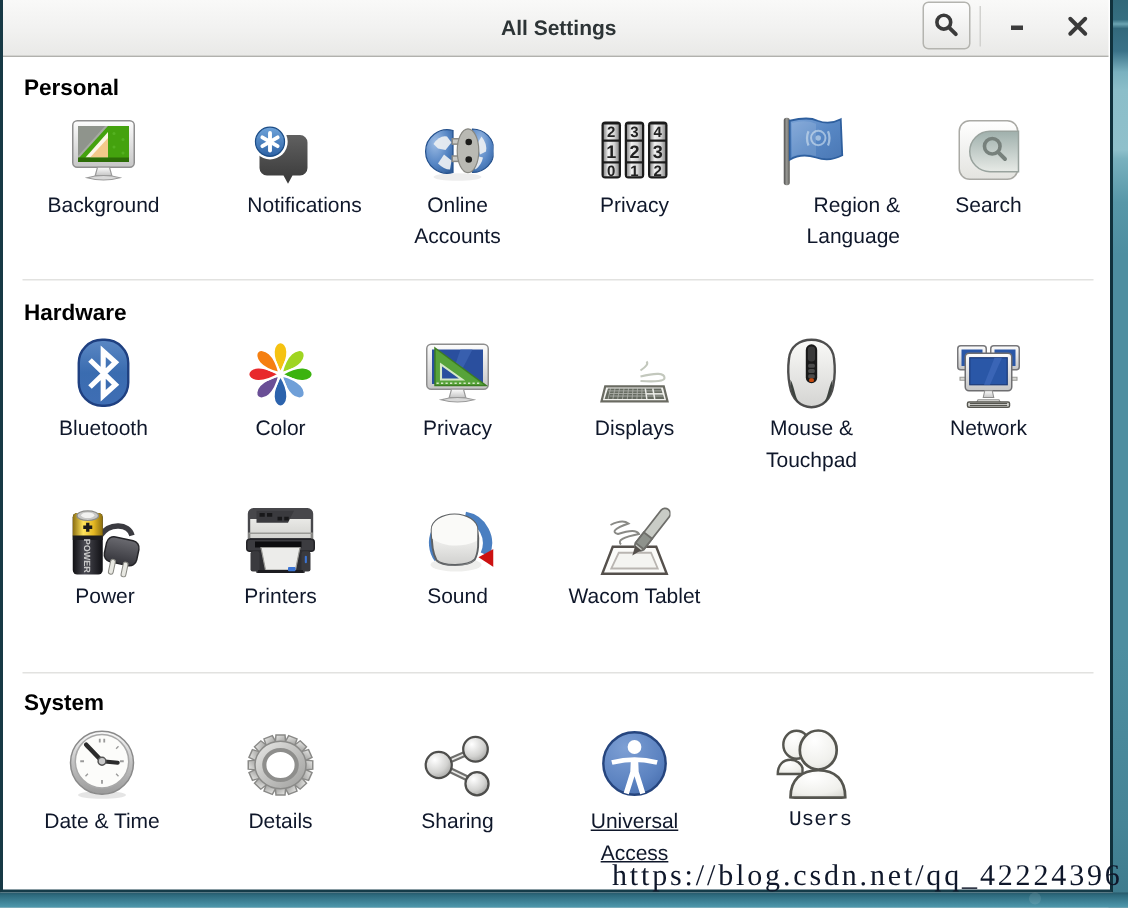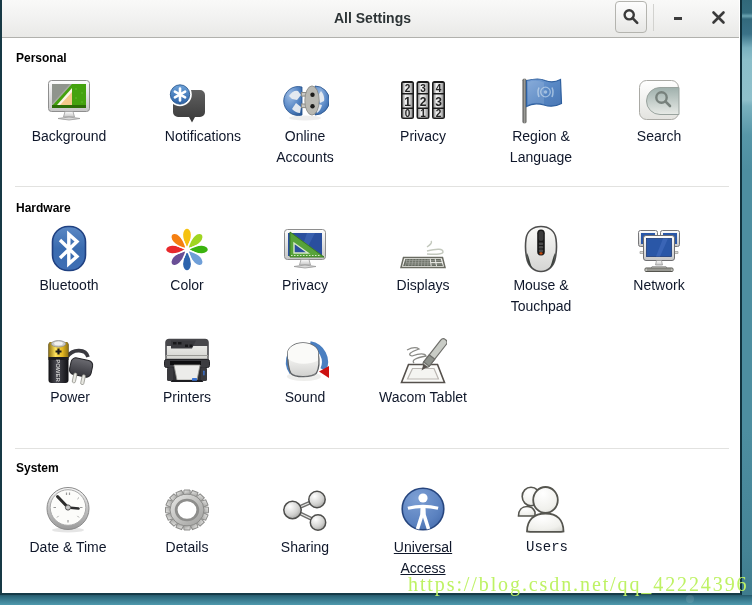--- a/index.html
+++ b/index.html
@@ -18,21 +18,21 @@
     border-bottom:1px solid #b1b1ad;}
   #title{position:absolute;left:0;top:10px;width:738px;text-align:center;
     font-size:14px;font-weight:bold;color:#2d3436;}
   #searchbtn{position:absolute;left:613px;top:1px;width:30px;height:30px;
     border:1px solid #b4b4af;border-radius:4px;
     background:linear-gradient(180deg,#fdfdfd,#e7e7e5);}
   #tbsep{position:absolute;left:651px;top:4px;width:1px;height:27px;background:#d2d2cf;}
   #minbtn{position:absolute;left:672px;top:17px;width:8px;height:2.5px;background:#3c3c3c;}
   .label{position:absolute;width:118px;text-align:center;font-size:14px;
     line-height:21px;color:#0f172a;}
-  .hdr{position:absolute;left:16px;font-size:12px;line-height:17px;font-weight:bold;color:#000;text-align:center;}
+  .hdr{position:absolute;left:16px;font-size:15px;line-height:17px;font-weight:bold;color:#000;text-align:center;}
   .sep{position:absolute;left:15px;width:714px;height:1px;background:#e2e2e0;}
   .icon{position:absolute;width:48px;height:48px;}
 </style>
 </head>
 <body>
 <div id="desktop"></div>
 <div id="dright"></div>
 <div id="dbottom"></div>
 <div id="win"></div>
 <div id="titlebar">
@@ -486,35 +486,35 @@
  <ellipse cx="14" cy="11.5" rx="8.8" ry="9.3" fill="url(#pers)" stroke="#55554f" stroke-width="1.6"></ellipse>
  <path d="M1.5,31 C 1.5,25 5,21.5 10,21.5 C 14,21.5 17,24 18,27 L 18,31 Z" fill="url(#pers)" stroke="#55554f" stroke-width="1.6"></path>
  <ellipse cx="28.5" cy="15" rx="12.3" ry="13" fill="url(#pers)" stroke="#55554f" stroke-width="1.8"></ellipse>
  <path d="M10,46.5 C 10,35 17,28.5 28.5,28.5 C 40,28.5 46.5,35 46.5,46.5 L 44,46.8 L 13,46.8 Z" fill="url(#pers)" stroke="#55554f" stroke-width="1.8"></path>
 </svg>
 
 <div class="label" style="left:10px;top:126px;">Background</div>
 <div class="label" style="left:144px;top:126px;">Notifications</div>
 <div class="label" style="left:246px;top:126px;">Online<br>Accounts</div>
 <div class="label" style="left:364px;top:126px;">Privacy</div>
-<div class="label" style="left:482px;top:126px;">Region &amp;<br>Language</div>
+<div class="label" style="left:482px;top:126px;text-align:right;">Region &amp;<br>Language</div>
 <div class="label" style="left:600px;top:126px;">Search</div>
 
 <div class="label" style="left:10px;top:275px;">Bluetooth</div>
 <div class="label" style="left:128px;top:275px;">Color</div>
 <div class="label" style="left:246px;top:275px;">Privacy</div>
 <div class="label" style="left:364px;top:275px;">Displays</div>
 <div class="label" style="left:482px;top:275px;">Mouse &amp;<br>Touchpad</div>
 <div class="label" style="left:600px;top:275px;">Network</div>
 
 <div class="label" style="left:11px;top:387px;">Power</div>
 <div class="label" style="left:128px;top:387px;">Printers</div>
 <div class="label" style="left:246px;top:387px;">Sound</div>
 <div class="label" style="left:364px;top:387px;">Wacom Tablet</div>
 
 <div class="label" style="left:9px;top:537px;">Date &amp; Time</div>
 <div class="label" style="left:128px;top:537px;">Details</div>
 <div class="label" style="left:246px;top:537px;">Sharing</div>
 <div class="label" style="left:364px;top:537px;text-decoration:underline;">Universal<br>Access</div>
 <div class="label" style="left:488px;top:537px;font-family:Liberation Mono, monospace;">Users</div>
 
-<div id="watermark" style="position:absolute;left:408px;top:573px;font-family:'Liberation Serif',serif;font-size:20px;letter-spacing:1.9px;color:#bef264;">https://blog.csdn.net/qq_42224396</div>
+<div id="watermark" style="position:absolute;left:408px;top:573px;font-family:'Liberation Serif',serif;font-size:20px;letter-spacing:1.9px;color:#0f172a;">https://blog.csdn.net/qq_42224396</div>
 <div style="position:absolute;left:686px;top:595px;width:8px;height:8px;border-radius:50%;background:rgba(255,255,255,0.10);"></div>
 
 </body></html>

